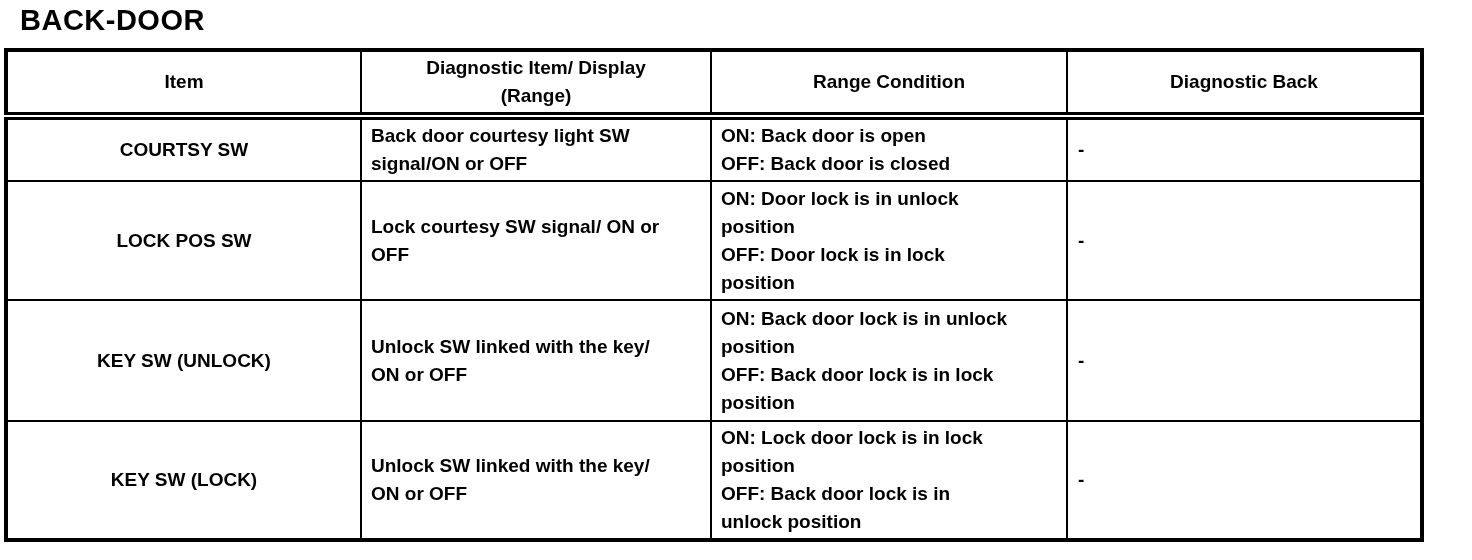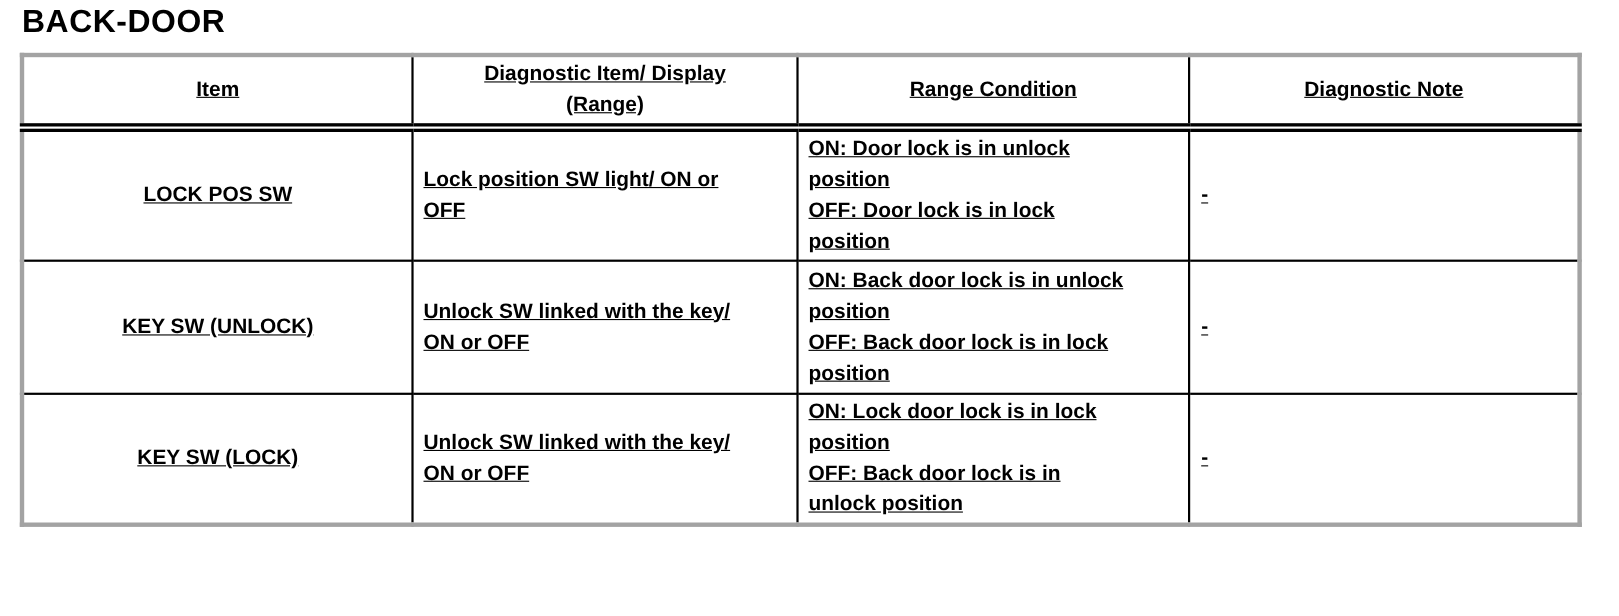--- a/index.html
+++ b/index.html
@@ -26,27 +26,26 @@
     left: 20px;
     top: 4px;
     margin: 0;
     font-size: 29px;
     font-weight: bold;
     letter-spacing: 0.5px;
     white-space: nowrap;
   }
   table.data-table {
     position: absolute;
-    left: 18px;
+    left: 4px;
     top: 48px;
     width: 1416px;
     border-collapse: collapse;
     table-layout: fixed;
-    border: 4px solid #a3a3a3;
-    text-decoration: underline;
+    border: 4px solid #000000;
   }
   .data-table th,
   .data-table td {
     border: 2px solid #000000;
     font-weight: bold;
     font-size: 19px;
     line-height: 28px;
     vertical-align: middle;
     padding: 2px 4px;
     overflow: hidden;
@@ -89,27 +88,35 @@
       <col style="width:350px">
       <col style="width:356px">
       <col style="width:355px">
     </colgroup>
     <thead>
       <tr>
         <th>Item</th>
         <th>Diagnostic Item/ Display
 (Range)</th>
         <th>Range Condition</th>
-        <th>Diagnostic Note</th>
+        <th>Diagnostic Back</th>
       </tr>
     </thead>
     <tbody>
+      <tr class="row-h62">
+        <td class="cell-item">COURTSY SW</td>
+        <td class="cell-text">Back door courtesy light SW
+signal/ON or OFF</td>
+        <td class="cell-text">ON: Back door is open
+OFF: Back door is closed</td>
+        <td class="cell-note">-</td>
+      </tr>
       <tr class="row-h118">
         <td class="cell-item">LOCK POS SW</td>
-        <td class="cell-text">Lock position SW light/ ON or
+        <td class="cell-text">Lock courtesy SW signal/ ON or
 OFF</td>
         <td class="cell-text">ON: Door lock is in unlock
 position
 OFF: Door lock is in lock
 position</td>
         <td class="cell-note">-</td>
       </tr>
       <tr class="row-h120">
         <td class="cell-item">KEY SW (UNLOCK)</td>
         <td class="cell-text">Unlock SW linked with the key/

